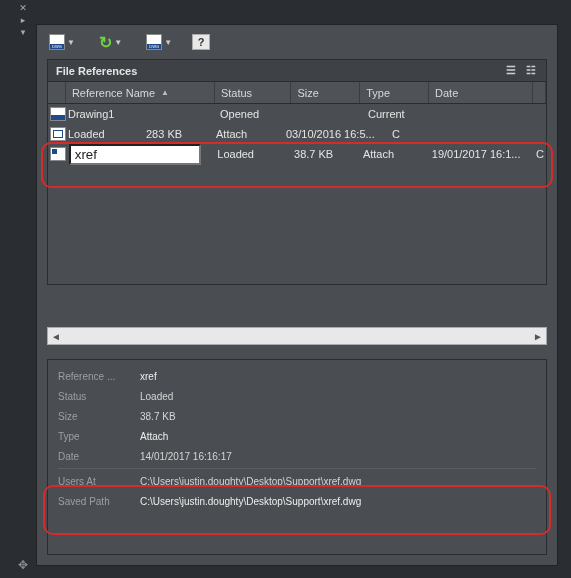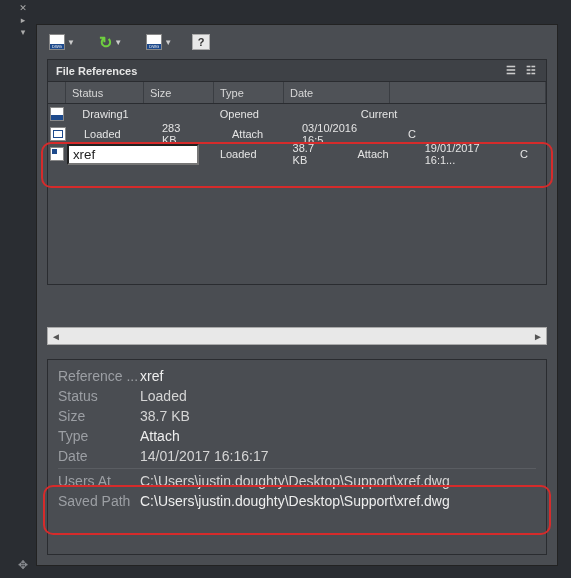--- a/index.html
+++ b/index.html
@@ -41,39 +41,39 @@
 .c-status { width: 78px; }
 .c-size { width: 70px; }
 .c-type { width: 70px; }
 .c-date { width: 106px; }
 .c-extra { flex: 1; }
 .sortarr { margin-left: 6px; font-size: 8px; color: #bbb; }
 
 
 .rows { background: #4a4d52; }
 .row { display: flex; height: 20px; align-items: center; color: #e5e5e5; font-size: 11px; }
-.row .cell { padding: 0 18px; }
+.row .cell { padding: 0 2px; }
 .rowico { width: 16px; height: 14px; margin-left: 2px; }
 .ico-draw { background: linear-gradient(#fff 60%, #1e4a8c 60%); border: 1px solid #888; }
 .ico-plan { background: #fff; border: 1px solid #888; position: relative; }
 .ico-plan::after { content:""; position:absolute; inset:2px; border:1px solid #1e4a8c; }
 .ico-xref { background: #fff; border: 1px solid #888; position: relative; }
 .ico-xref::before { content:""; position:absolute; left:1px; top:1px; width:5px; height:5px; background:#1e4a8c; }
 .editing { background: #fff; color: #222; padding: 1px 4px; width: 132px; }
 
 
 .hl { position: absolute; border: 2px solid #d62b2b; border-radius: 10px; pointer-events: none; }
 
 
 .hscroll { position: absolute; left: 10px; right: 10px; height: 18px; background: #e8e8e8; border: 1px solid #aaa; display:flex; align-items:center; }
 .hscroll .arr { width: 16px; text-align: center; color:#555; font-size:10px; }
 .hscroll .track { flex:1; }
 
 
-.details-body { padding: 6px 10px; color: #bfbfbf; font-size: 14px; }
+.details-body { padding: 6px 10px; color: #bfbfbf; font-size: 10px; }
 .drow { display: flex; height: 20px; align-items: center; }
 .drow .dk { width: 82px; color: #9c9fa4; white-space: nowrap; overflow: hidden; text-overflow: ellipsis; }
 .drow .dv { flex: 1; color: #d5d5d5; }
 .drow.em .dv { color: #eee; }
 .dsep { height: 1px; background: #5a5d62; margin: 2px 0; }
 </style>
 </head>
 <body>
 
 <div class="outer">
@@ -110,20 +110,24 @@
     <div style="margin:0 10px; border:1px solid #2a2c30;">
       <div class="secbar">
         <span>File References</span>
         <span class="spacer"></span>
         <span class="miniico">☰</span>
         <span class="miniico">☷</span>
       </div>
 
       <div class="colrow">
         <div class="cell c-icon"></div>
+        <div class="cell c-name">
+            <span>Reference Name</span>
+            <span class="sortarr">▲</span>
+          </div>
         <div class="cell c-status">Status</div>
         <div class="cell c-size">Size</div>
         <div class="cell c-type">Type</div>
         <div class="cell c-date">Date</div>
         <div class="cell c-extra"></div>
       </div>
 
       <div class="rows" style="height:180px; position:relative;">
         <div class="row">
           <div class="rowico ico-draw"></div>

